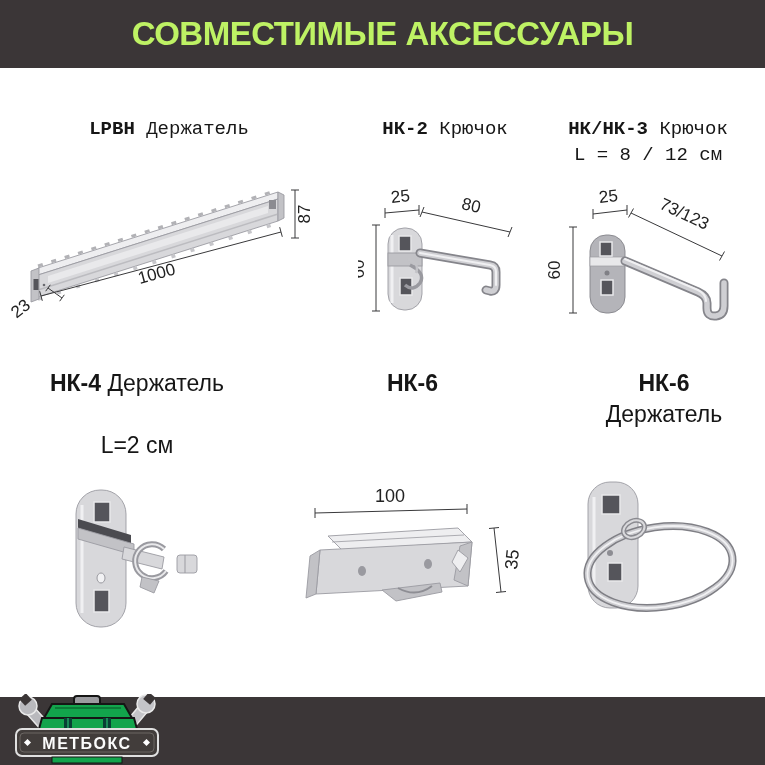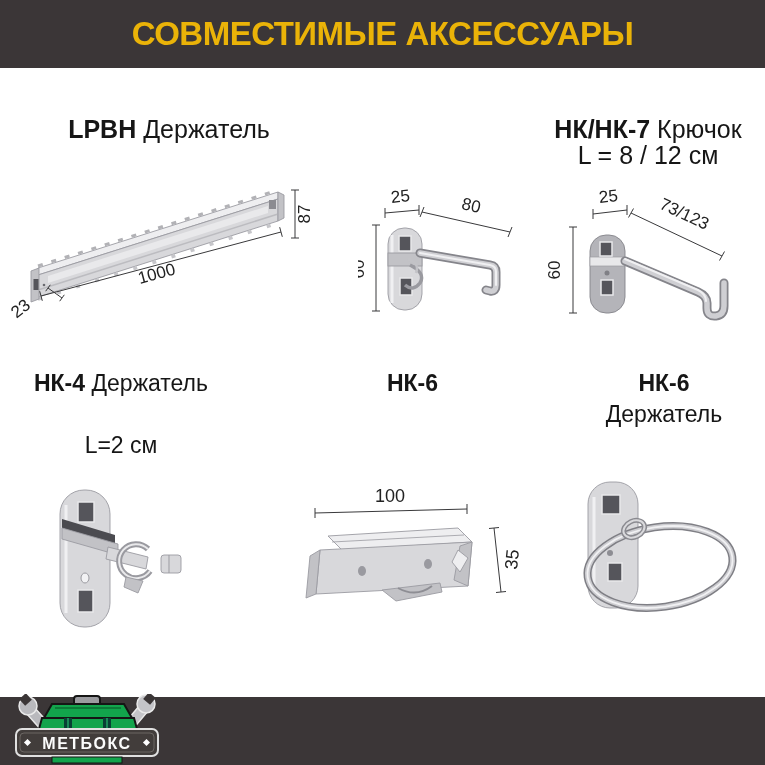--- a/index.html
+++ b/index.html
@@ -1,23 +1,23 @@
 <!DOCTYPE html>
 <html><head>
 <meta charset="utf-8">
 <style>
   html,body{margin:0;padding:0;background:#fff;}
   .page{position:relative;width:765px;height:765px;background:#ffffff;overflow:hidden;
         font-family:"Liberation Sans",sans-serif;color:#161616;}
   .topbar{position:absolute;left:0;top:0;width:765px;height:68px;background:#3b3637;}
-  .topbar h1{margin:0;width:100%;line-height:68px;text-align:center;color:#eab308;
+  .topbar h1{margin:0;width:100%;line-height:68px;text-align:center;color:#bef264;
              font-size:33px;font-weight:bold;letter-spacing:-0.5px;}
   .product{position:absolute;}
   .ptitle{margin:0;text-align:center;font-weight:normal;}
-  .row1 .ptitle{font-size:25px;line-height:26px;}
+  .row1 .ptitle{font-size:19px;line-height:26px;font-family:Liberation Mono, monospace;}
   .row2 .ptitle{font-size:23px;line-height:31px;}
   .ptitle b{font-weight:bold;}
   .drawing{position:absolute;}
   
   .dim{stroke:#39393b;stroke-width:1;fill:none;}
   .dimtxt{font-size:17px;fill:#222;}
   .row2 .dimtxt{font-size:18px;}
   
   .m-hi{fill:#eeeef0;stroke:#9b9ba1;stroke-width:0.9;}
   .m-lt{fill:#d8d8db;stroke:#9b9ba1;stroke-width:0.9;}
@@ -74,20 +74,24 @@
       <g>
         <line class="dim" x1="40" y1="106" x2="54" y2="116"></line>
         <line class="dim" x1="42.3" y1="102.8" x2="37.7" y2="109.2"></line>
         <line class="dim" x1="56.3" y1="112.8" x2="51.7" y2="119.2"></line>
         <text class="dimtxt" text-anchor="middle" transform="translate(16 131) rotate(-38)">23</text>
       </g>
     </svg>
   </section>
 
   <section class="product row1" style="left:350px;top:116px;width:190px;height:230px;">
+    <h3 class="ptitle">
+      <b>НК-2</b>
+      <span>Крючок</span>
+    </h3>
     <svg class="drawing" style="left:8px;top:69px;" width="175" height="142" viewBox="0 0 175 142">
       <g>
         <line class="dim" x1="18" y1="40" x2="18" y2="126"></line>
         <line class="dim" x1="14" y1="40" x2="22" y2="40"></line>
         <line class="dim" x1="14" y1="126" x2="22" y2="126"></line>
         <text class="dimtxt" text-anchor="middle" transform="translate(6 84) rotate(-90)">60</text>
       </g>
       <g>
         <line class="dim" x1="27" y1="28" x2="61" y2="25"></line>
         <line class="dim" x1="27" y1="23" x2="27" y2="33"></line>
@@ -112,21 +116,21 @@
         <path class="tube-m" d="M62 68 L132 80 Q138 81 138 87 L138 100 Q138 107 132 106 L128 105"></path>
         <path class="tube-h" d="M62 68 L132 80 Q138 81 138 87 L138 100"></path>
         <path d="M52 80 Q68 88 62 98 Q55 107 47 100" stroke="#9a9aa0" stroke-width="3.5" fill="none"></path>
         <path d="M50 74 Q62 78 58 88" stroke="#c3c3c7" stroke-width="2.5" fill="none"></path>
       </g>
     </svg>
   </section>
 
   <section class="product row1" style="left:537px;top:116px;width:222px;height:230px;">
     <h3 class="ptitle">
-      <b>НК/НК-7</b>
+      <b>НК/НК-3</b>
       <span>Крючок</span><br>
       <span>L = 8 / 12 см</span>
     </h3>
     <svg class="drawing" style="left:11px;top:69px;" width="217" height="148" viewBox="0 0 217 148">
       <g>
         <line class="dim" x1="25" y1="42" x2="25" y2="128"></line>
         <line class="dim" x1="21" y1="42" x2="29" y2="42"></line>
         <line class="dim" x1="21" y1="128" x2="29" y2="128"></line>
         <text class="dimtxt" text-anchor="middle" transform="translate(12 85) rotate(-90)">60</text>
       </g>
@@ -150,21 +154,21 @@
         <circle cx="59" cy="88" r="2.5" fill="#808086"></circle>
       </g>
       <g>
         <path class="tube-o" d="M77 76 L150 107 Q159 111 159 118 L159 123 Q159 132 168 131 Q176 130 176 121 L176 98"></path>
         <path class="tube-m" d="M77 76 L150 107 Q159 111 159 118 L159 123 Q159 132 168 131 Q176 130 176 121 L176 98"></path>
         <path class="tube-h" d="M77 74 L150 105 Q158 109 158 116"></path>
       </g>
     </svg>
   </section>
 
-  <section class="product row2" style="left:0px;top:368px;width:242px;height:280px;">
+  <section class="product row2" style="left:16px;top:368px;width:242px;height:280px;">
     <h3 class="ptitle">
       <b>НК-4</b>
       <span>Держатель</span><br>
       <br>
       <span>L=2 см</span>
     </h3>
     <svg class="drawing" style="left:48px;top:117px;" width="150" height="160" viewBox="0 0 150 160">
       <g>
         <rect class="m-lt" x="12" y="5" width="50" height="137" rx="24"></rect>
         <line x1="18" y1="20" x2="18" y2="128" stroke="#f0f0f2" stroke-width="3"></line>

